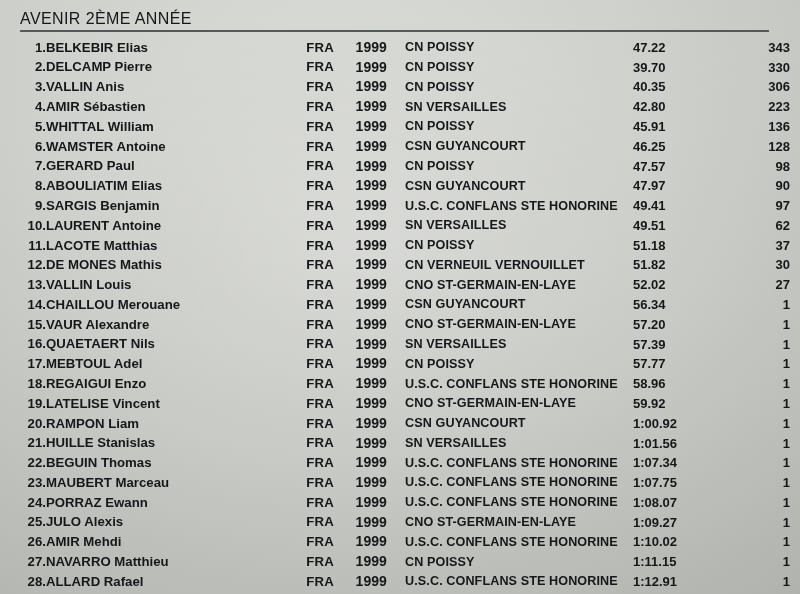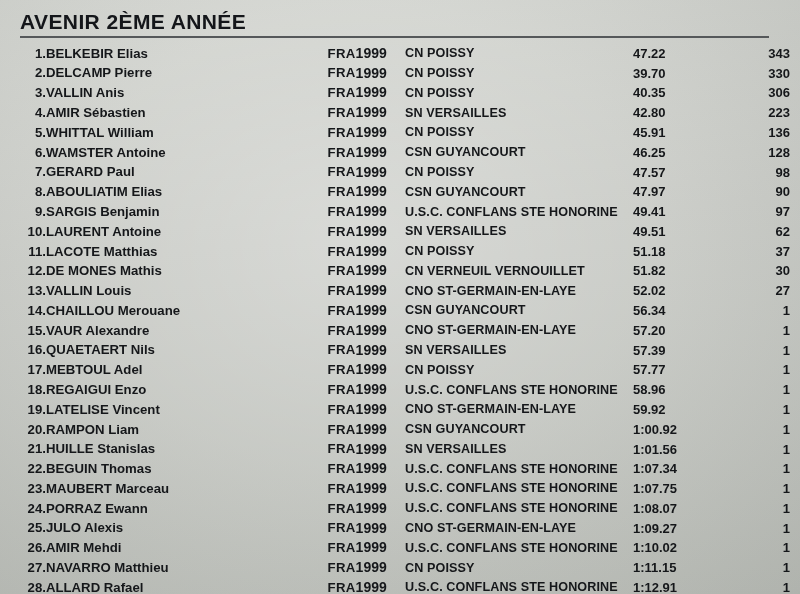--- a/index.html
+++ b/index.html
@@ -21,22 +21,22 @@
     inset: 0;
     background:
       radial-gradient(ellipse at 45% 40%, rgba(255,255,255,0.30) 0%, rgba(255,255,255,0.10) 45%, rgba(120,124,120,0.18) 100%),
       linear-gradient(175deg, #d3d5d0 0%, #c8cac5 40%, #bcbfb9 100%);
   }
   .content {
     position: relative;
     padding: 6px 10px 0 18px;
   }
   .title {
-    font-size: 21px;
-    font-weight: bold;
+    font-size: 16px;
+    font-weight: normal;
     letter-spacing: 0.4px;
     color: #14161a;
     margin: 4px 0 2px 2px;
     white-space: nowrap;
   }
   .title-rule {
     border: none;
     border-top: 2px solid #55585a;
     margin: 2px 6px 5px 2px;
     width: 97%;
@@ -58,21 +58,21 @@
     width: 26px;
     text-align: right;
     padding-right: 5px;
   }
   td.name {
     width: 242px;
     padding-right: 4px;
   }
   td.nation {
     width: 46px;
-    text-align: right;
+    text-align: left;
     letter-spacing: 0.3px;
   }
   td.year {
     width: 46px;
     text-align: left;
     font-size: 14px;
   }
   td.club {
     width: 212px;
     font-size: 12.6px;

